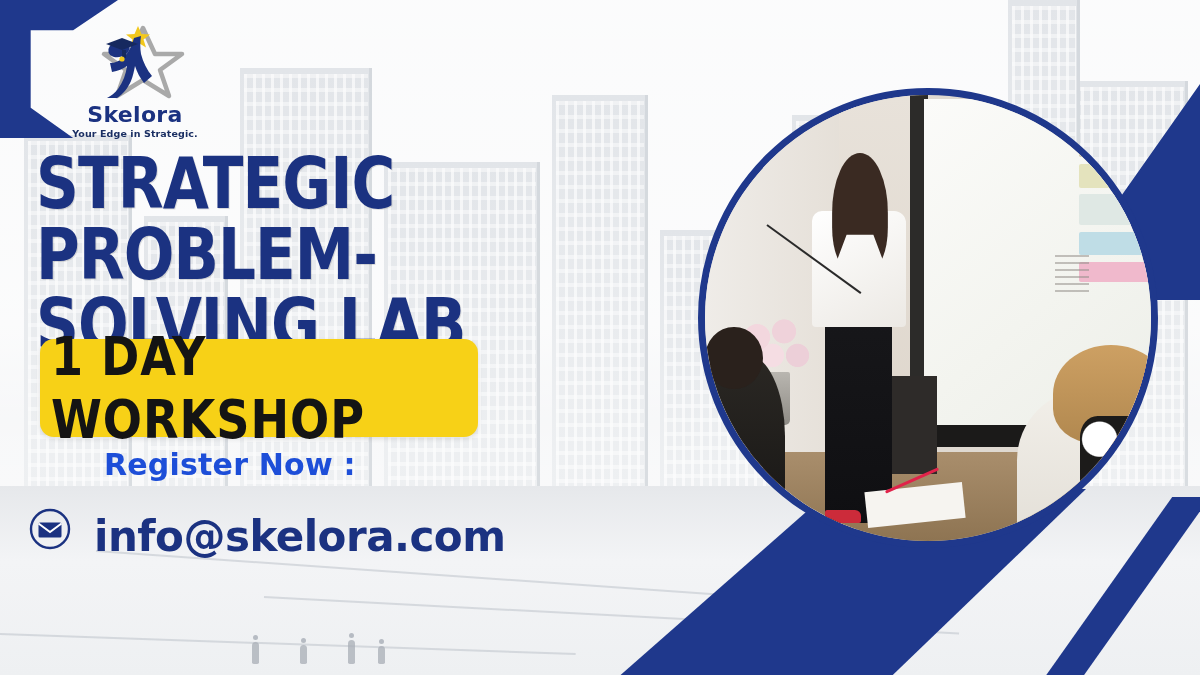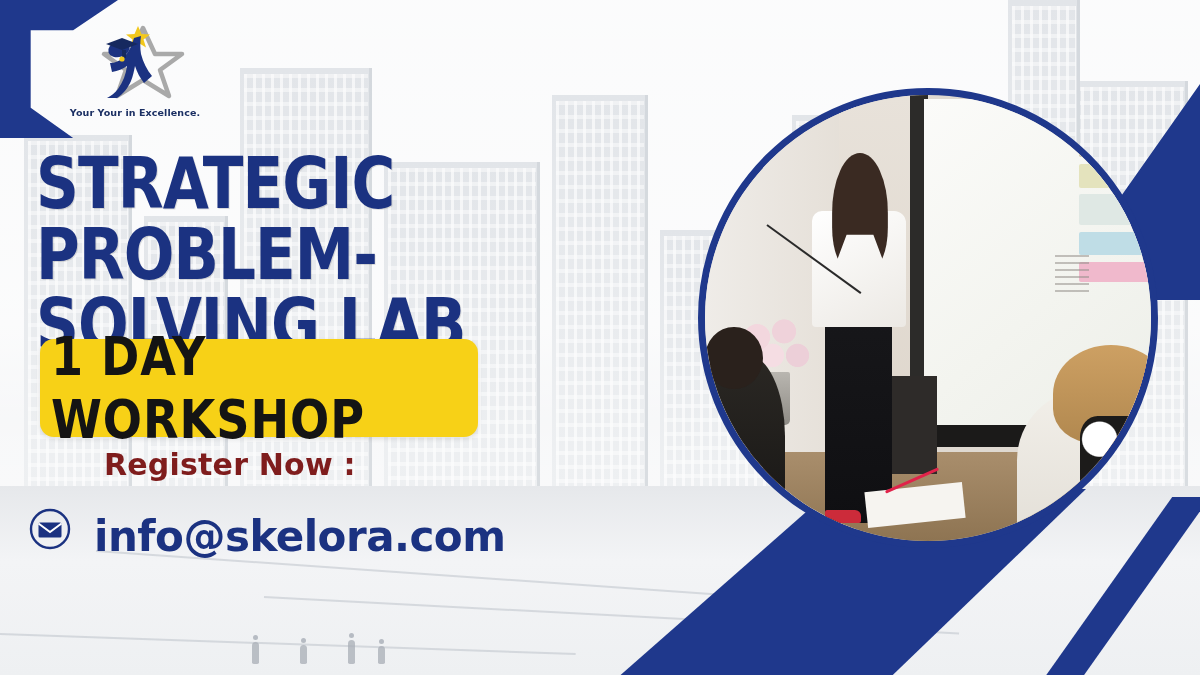--- a/index.html
+++ b/index.html
@@ -230,21 +230,21 @@
     text-transform: uppercase;
     transform: scaleX(.95);
   }
 
   .register-label {
     position: absolute;
     left: 104px; top: 447px;
     font-family: "DejaVu Sans", sans-serif;
     font-weight: bold;
     font-size: 30px;
-    color: #7f1d1d;
+    color: #1d4ed8;
     letter-spacing: .2px;
   }
 
   .contact-row {
     position: absolute;
     display: flex;
     align-items: center;
     gap: 22px;
   }
   .row-email { left: 28px; top: 500px; }
@@ -336,21 +336,22 @@
         <path d="M74 24 C72 31 69 38 64 43 C60 47 55 49 50 49 L52 58 C58 57 63 55 67 52
                  C66 60 63 68 58 75 C55 79 51 82 47 84 L57 84 C63 80 68 74 71 67
                  C73 62 74 57 75 52 C77 58 80 64 84 69 L92 62 C87 56 83 48 81 40
                  C80 34 80 28 81 22 Z" fill="#1b3281"></path>
         <ellipse cx="59" cy="35" rx="11" ry="8" fill="#1b3281" transform="rotate(-18 59 35)"></ellipse>
         <path d="M46 30 L62 24 L78 30 L62 36 Z" fill="#16295f"></path>
         <path d="M62 36 L62 44 L66 44 L66 36 Z" fill="#16295f"></path>
         <circle cx="62" cy="45" r="2.6" fill="#f2c81d"></circle>
       </svg>
     </div>
-    <div class="logo-tag">Your Your in Excellence.</div>
+    <div class="logo-name">Skelora</div>
+    <div class="logo-tag">Your Edge in Strategic.</div>
   </div>
 
   <div class="headline">
     <span>Strategic Problem-</span>
     <span class="headline-l2">Solving Lab</span>
   </div>
 
   <div class="badge">
     <span class="badge-text">1 Day Workshop</span>
   </div>

